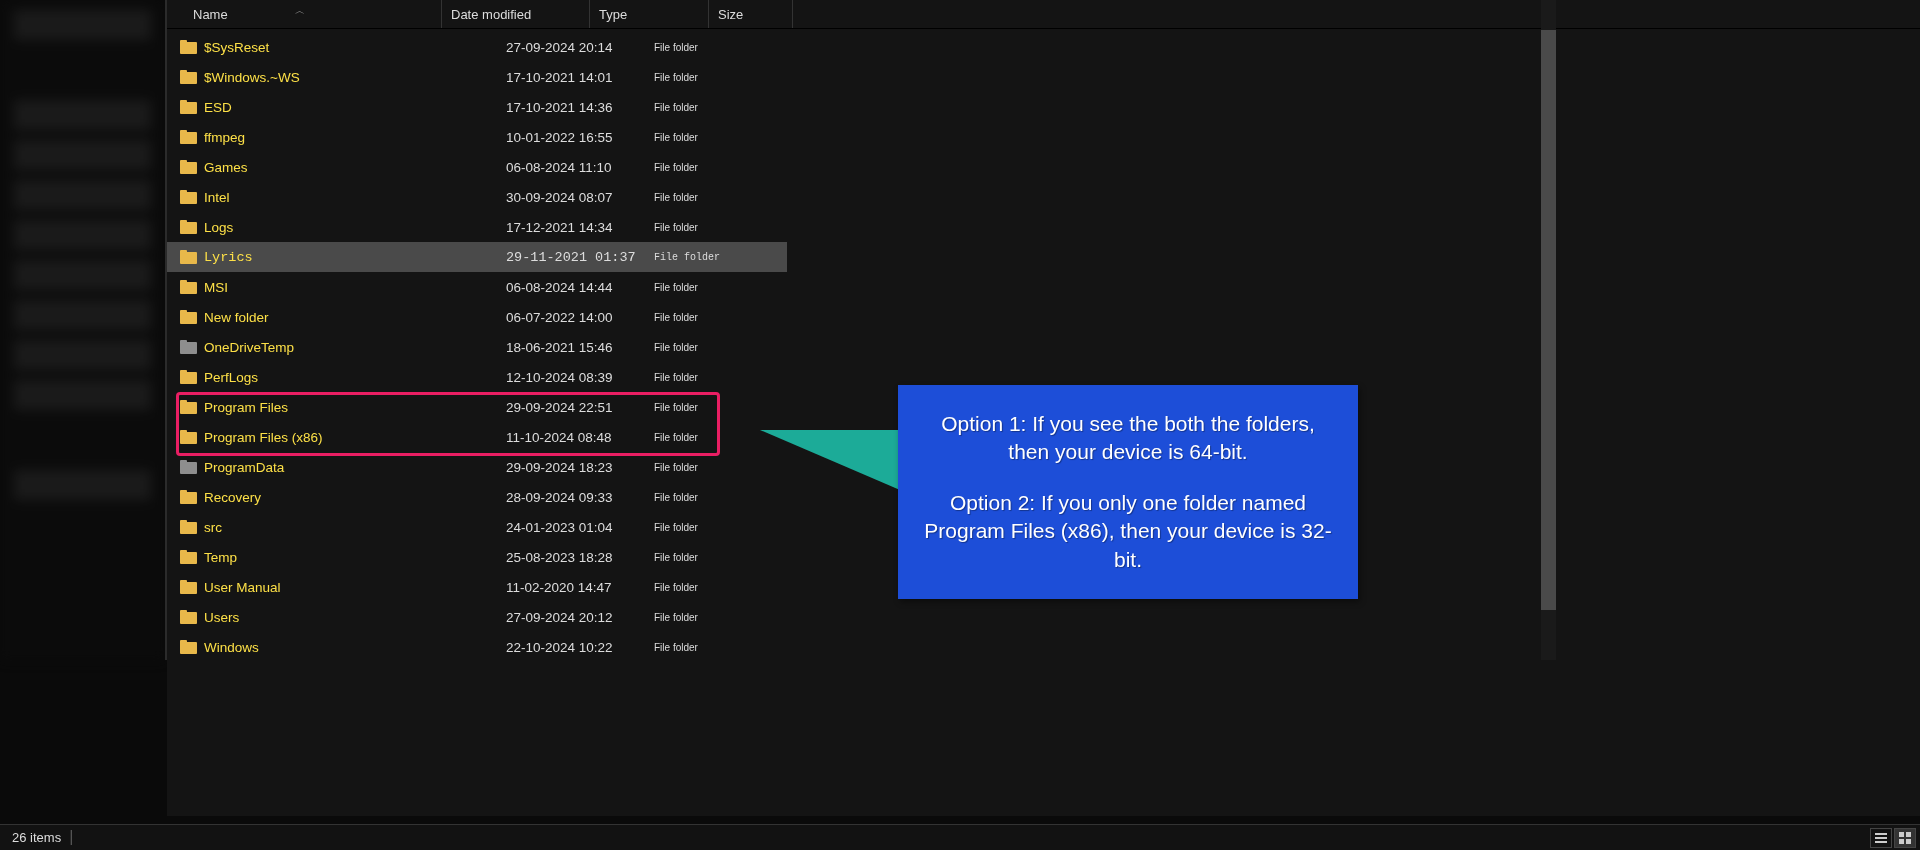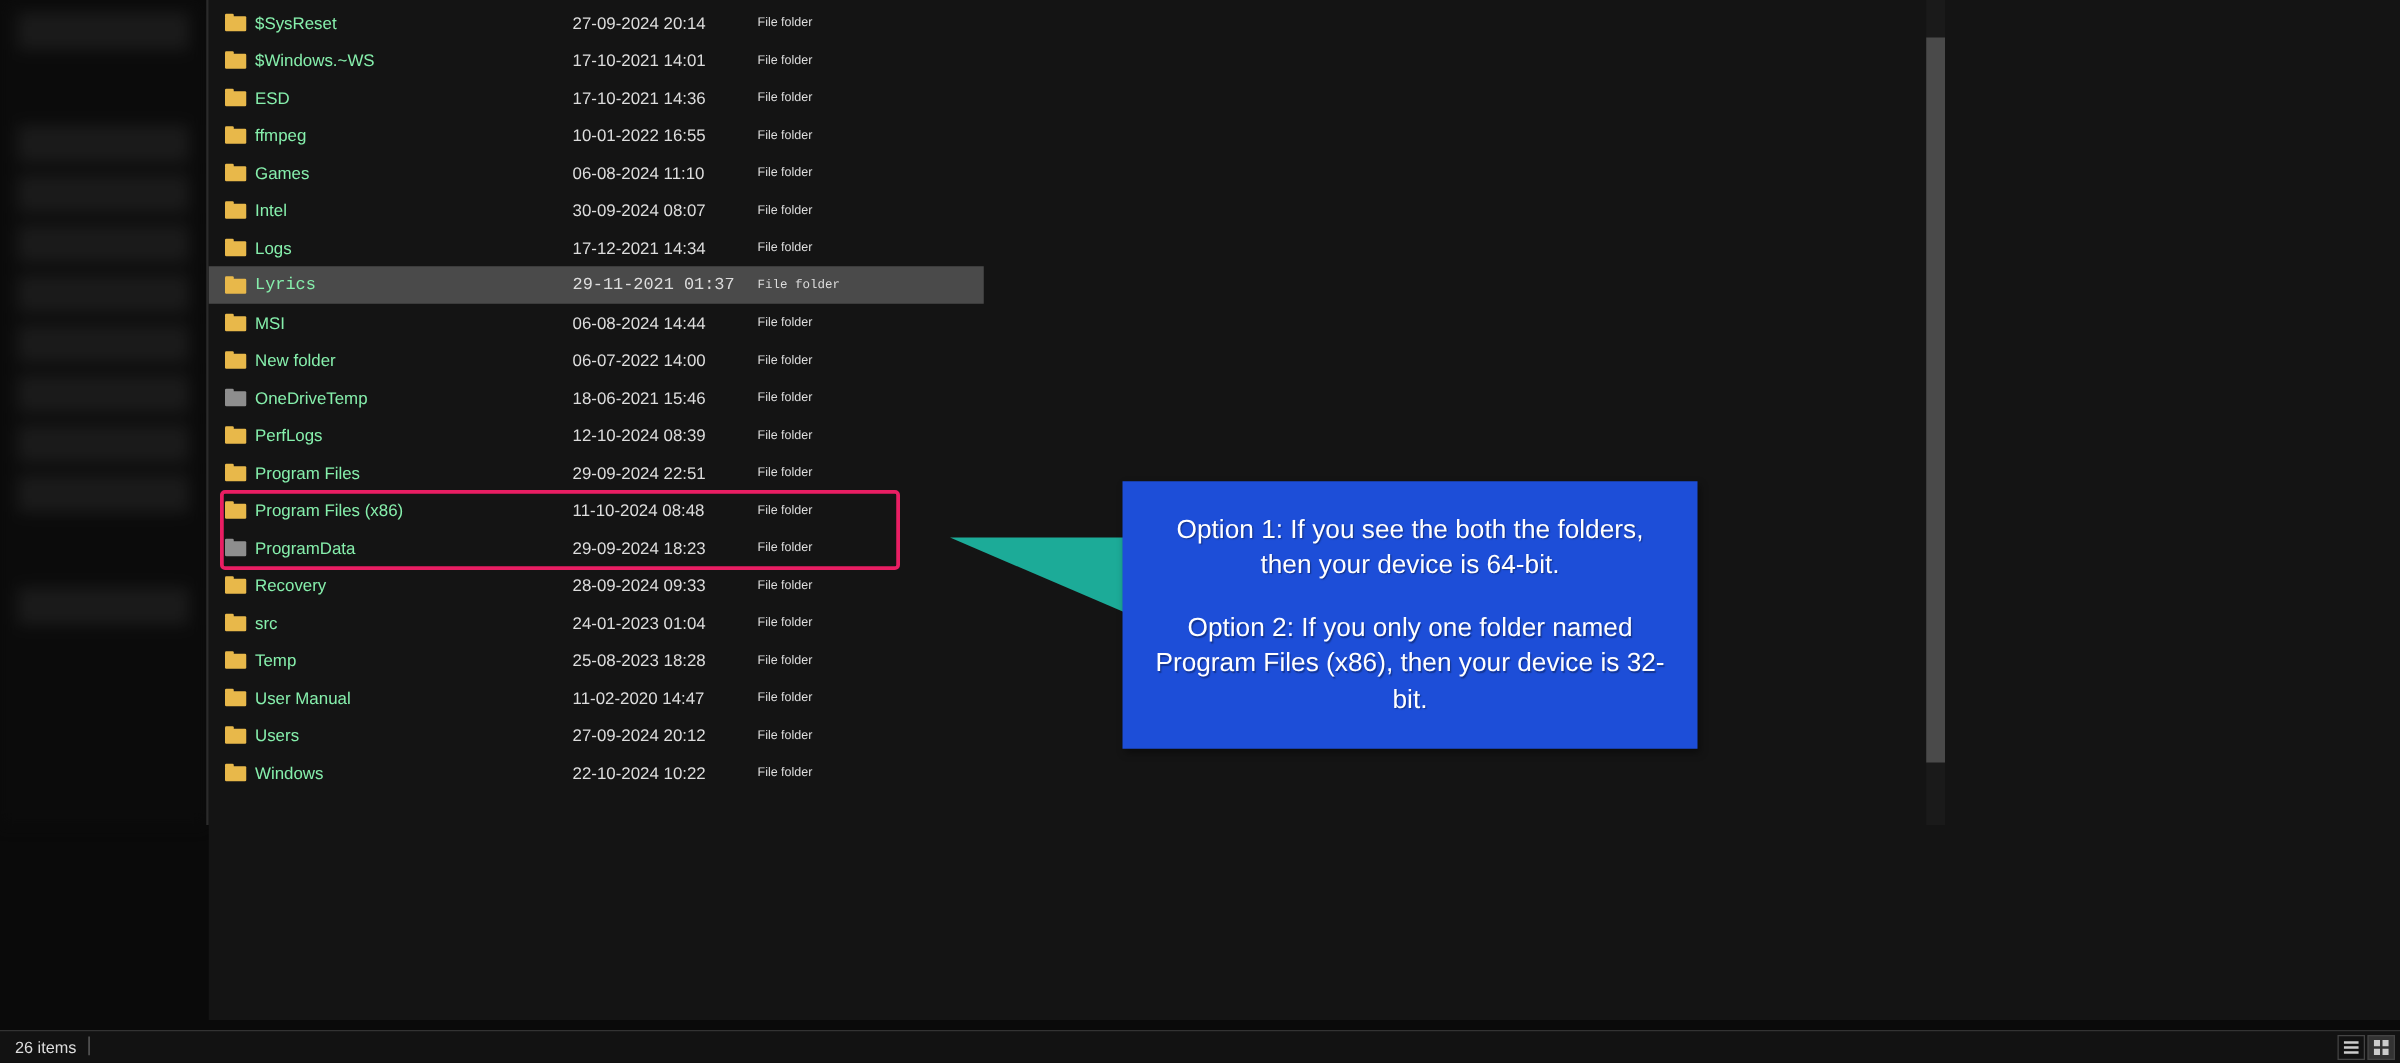--- a/index.html
+++ b/index.html
@@ -93,22 +93,22 @@
     content: "";
     position: absolute;
     left: 0; top: 2px;
     width: 17px; height: 12px;
     background: currentColor;
     border-radius: 1px;
   }
   .folder-icon.yellow { color: #e8b84a; }
   .folder-icon.gray { color: #8e8e8e; }
 
-  .c-name { width: 254px; color: #86efac; font-size: 13.5px; }
-  .c-date { width: 148px; color: #ddd; font-size: 13.5px;}
+  .c-name { width: 254px; color: #fde047; font-size: 13.5px; }
+  .c-date { width: 148px; color: #ddd; font-size: 13.5px; margin-left: 48px;}
   .c-type { width: 119px; color: #ddd; font-size: 10px;}
 
   .highlight-box {
     position: absolute;
     left: 176px;
     top: 392px;
     width: 544px;
     height: 64px;
     border: 3px solid #e91e63;
     border-radius: 4px;
@@ -209,20 +209,36 @@
   <div class="sidebar-item-stub"></div>
   <div class="sidebar-item-stub"></div>
   <div class="sidebar-item-stub"></div>
   <div class="sidebar-item-stub"></div>
   <div class="sidebar-item-stub"></div>
   <div class="sidebar-item-stub" style="margin-top:60px"></div>
 </div>
 <div class="divider"></div>
 
 <div class="file-list">
+  <div class="headers">
+    <div class="col-name">
+      <span>Name</span>
+      <span class="sort-chevron">︿</span>
+    </div>
+    <div class="col-date">
+        <span>Date modified</span>
+      </div>
+    <div class="col-type">
+        <span>Type</span>
+      </div>
+    <div class="col-size">
+        <span>Size</span>
+      </div>
+    <div class="col-end"></div>
+  </div>
   <div class="rows" id="rows">
       <div class="row">
         <span class="folder-icon yellow"></span>
         <span class="c-name">$SysReset</span>
         <span class="c-date">27-09-2024 20:14</span>
         <span class="c-type">File folder</span>
       </div>
       <div class="row">
         <span class="folder-icon yellow"></span>
         <span class="c-name">$Windows.~WS</span>

